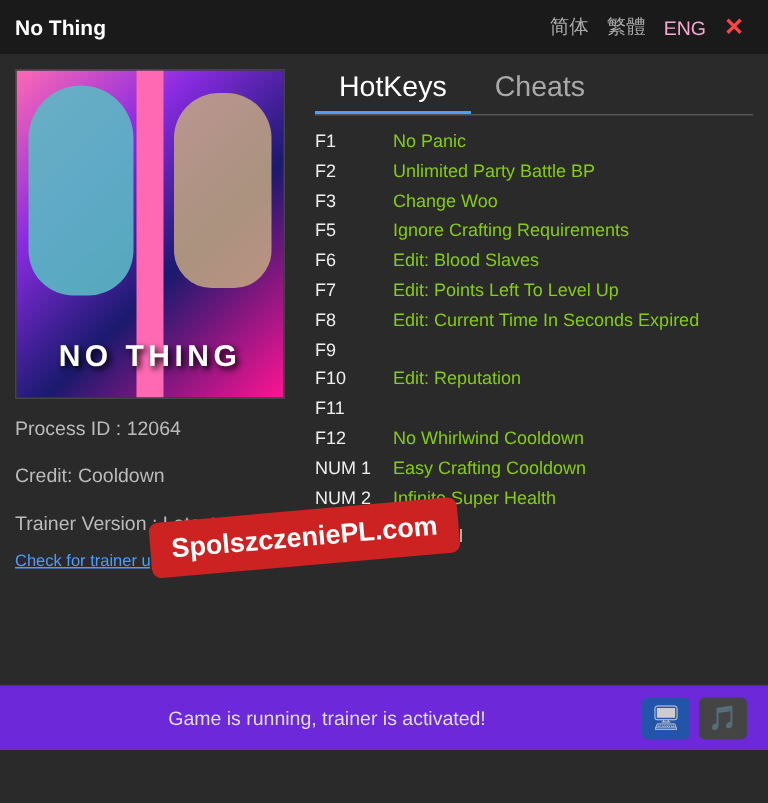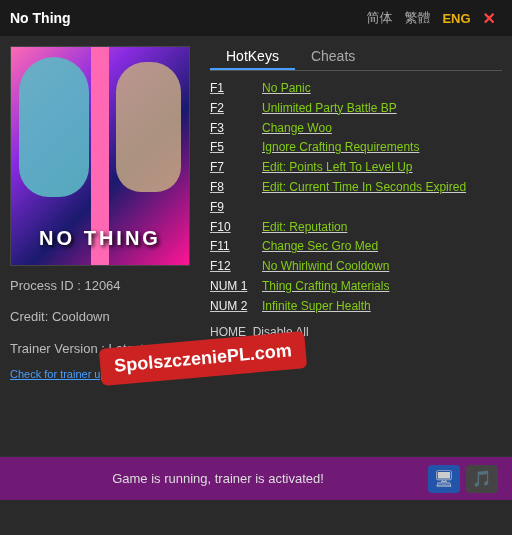--- a/index.html
+++ b/index.html
@@ -30,22 +30,22 @@
     .lang-btn {
       background: none;
       border: none;
       color: #aaa;
       font-size: 13px;
       cursor: pointer;
       padding: 2px 6px;
       text-align: right;
     }
     .lang-btn.active {
-      color: #eab308;
-      font-weight: bold;
+      color: #f9a8d4;
+      font-weight: normal;
     }
     .close-btn {
       background: none;
       border: none;
       color: #ff4444;
       font-size: 16px;
       cursor: pointer;
       padding: 2px 6px;
       font-weight: bold;
     }
@@ -148,56 +148,55 @@
     }
     #tabs {
       display: flex;
       border-bottom: 1px solid #555;
       margin-bottom: 8px;
     }
     .tab {
       padding: 4px 16px;
       cursor: pointer;
       color: #aaa;
-      font-size: 14px;
+      font-size: 19px;
     }
     .tab.active {
       color: #fff;
       border-bottom: 2px solid #4a9eff;
     }
 
     #hotkeys-list {
       line-height: 1.65;
       font-size: 12px;
       color: #ccc;
     }
     .hk-row {
       display: flex;
       gap: 4px;
-      text-decoration: underline;
     }
     .hk-key {
       min-width: 48px;
       color: #eee;
       font-size: 12px;
     }
     .hk-desc {
       color: #84cc16;
     }
 
     #home-row {
       margin-top: 8px;
       font-size: 12px;
       color: #ccc;
     }
 
     
     #bottom-bar {
       height: 44px;
-      background: #701a75;
+      background: #6d28d9;
       display: flex;
       align-items: center;
       padding: 0 14px;
       border-top: 1px solid #333;
     }
     #status-text {
       flex: 1;
       text-align: center;
       color: #ddd;
       font-size: 13px;
@@ -271,45 +270,48 @@
         </div>
         <div class="hk-row">
           <span class="hk-key">F3</span>
           <span class="hk-desc">Change Woo</span>
         </div>
         <div class="hk-row">
           <span class="hk-key">F5</span>
           <span class="hk-desc">Ignore Crafting Requirements</span>
         </div>
         <div class="hk-row">
+          <span class="hk-key">F6</span>
+          <span class="hk-desc">Edit: Blood Slaves</span>
+        </div>
+        <div class="hk-row">
           <span class="hk-key">F7</span>
           <span class="hk-desc">Edit: Points Left To Level Up</span>
         </div>
         <div class="hk-row">
           <span class="hk-key">F8</span>
           <span class="hk-desc">Edit: Current Time In Seconds Expired</span>
         </div>
         <div class="hk-row">
           <span class="hk-key">F9</span>
         </div>
         <div class="hk-row">
           <span class="hk-key">F10</span>
           <span class="hk-desc">Edit: Reputation</span>
         </div>
         <div class="hk-row">
           <span class="hk-key">F11</span>
-          <span class="hk-desc">Change Sec Gro Med</span>
         </div>
         <div class="hk-row">
           <span class="hk-key">F12</span>
           <span class="hk-desc">No Whirlwind Cooldown</span>
         </div>
         <div class="hk-row">
           <span class="hk-key">NUM 1</span>
-          <span class="hk-desc">Thing Crafting Materials</span>
+          <span class="hk-desc">Easy Crafting Cooldown</span>
         </div>
         <div class="hk-row">
           <span class="hk-key">NUM 2</span>
           <span class="hk-desc">Infinite Super Health</span>
         </div>
       </div>
 
     <div id="home-row">
       <span>HOME&nbsp;&nbsp;</span><span>Disable All</span>
     </div>

